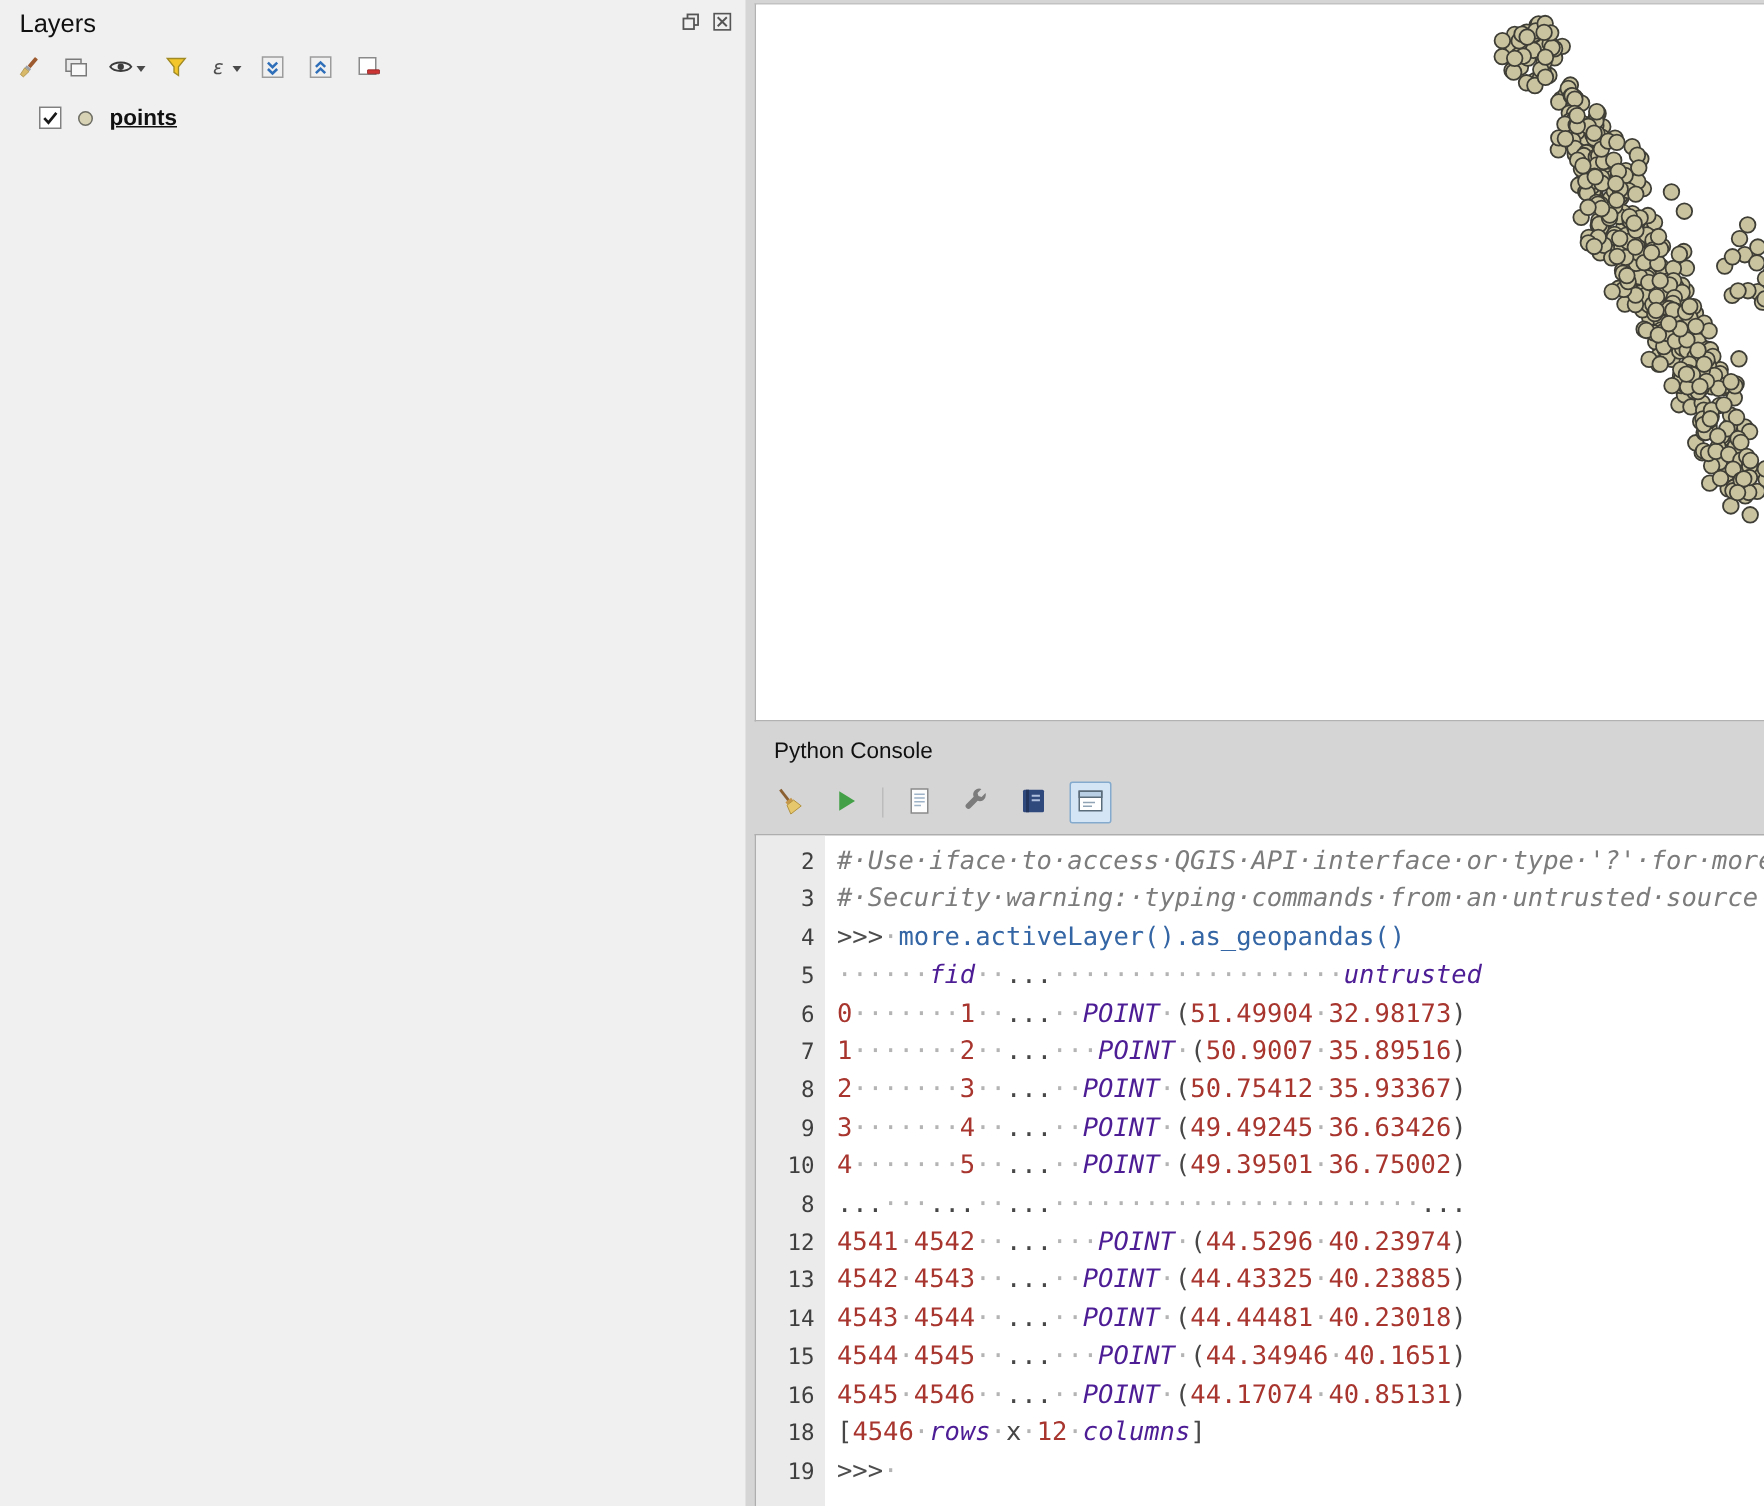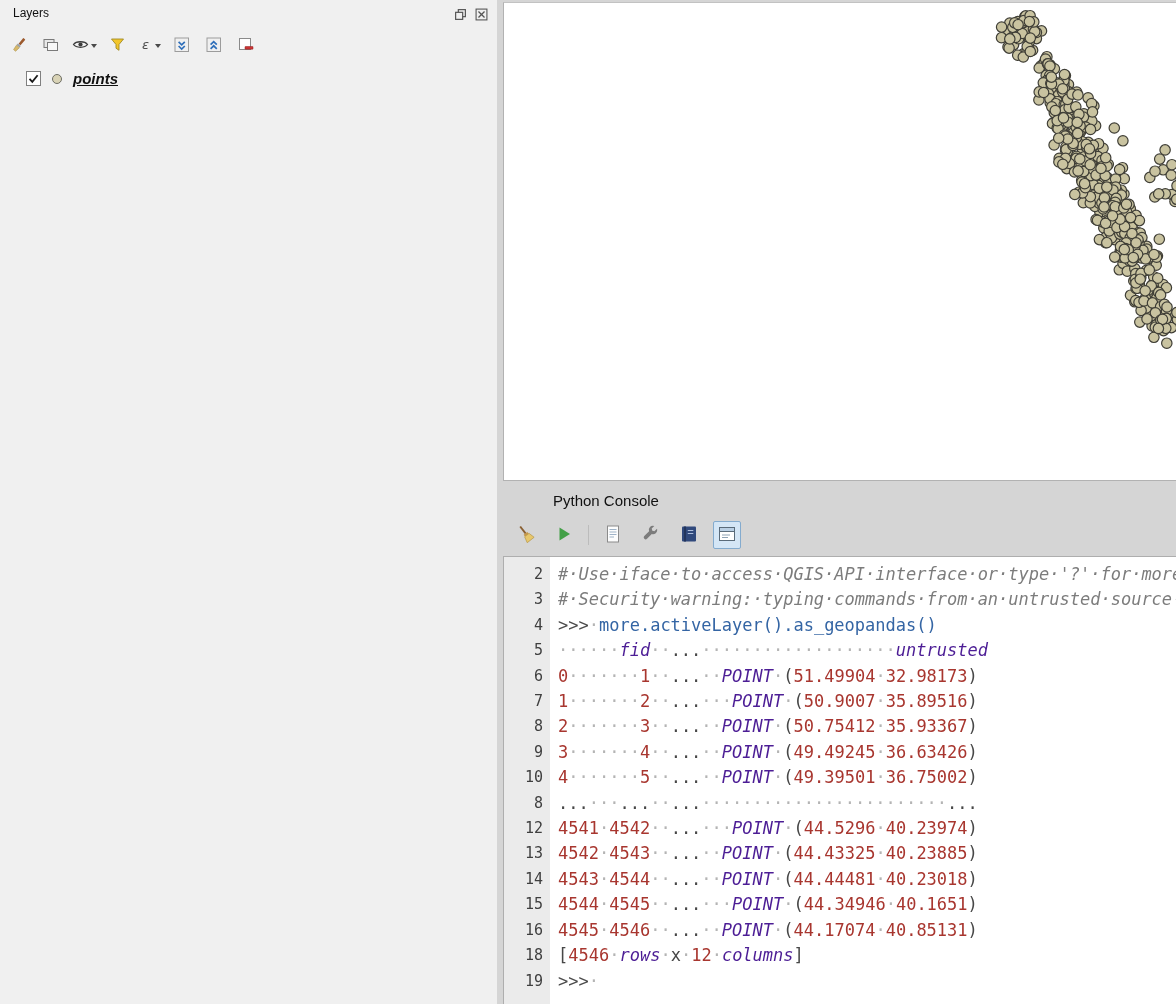--- a/index.html
+++ b/index.html
@@ -2,40 +2,40 @@
 <html><head>
 <meta charset="utf-8">
 <style>
   * { margin:0; padding:0; box-sizing:border-box; }
   html,body { width:1176px; height:1004px; overflow:hidden; }
   body { background:#d5d5d5; font-family:"Liberation Sans", sans-serif; color:#1a1a1a; position:relative; }
 
   
   .layers-panel { position:absolute; left:0; top:0; width:497px; height:1004px; background:#f0f0f0; }
   .panel-titlebar { position:relative; height:30px; }
-  .panel-title { position:absolute; left:13px; top:6px; font-size:12px; color:#111; }
+  .panel-title { position:absolute; left:13px; top:6px; font-size:17px; color:#111; }
   .titlebar-btns { position:absolute; right:8px; top:8px; display:flex; gap:5px; }
   .tb-btn { width:16px; height:16px; background:transparent; border:none; display:flex; align-items:center; justify-content:center; cursor:pointer; }
 
   .layers-toolbar { position:absolute; left:6px; top:32px; height:28px; display:flex; align-items:center; gap:6px; }
   .icon-btn { height:26px; min-width:26px; border:none; background:transparent; display:flex; align-items:center; justify-content:center; cursor:pointer; padding:0 2px; }
   .dd { width:0; height:0; border-left:3.5px solid transparent; border-right:3.5px solid transparent; border-top:4.5px solid #4a4a4a; margin-left:2px; }
 
   .layer-tree { position:absolute; left:26px; top:70px; }
-  .layer-row { display:flex; align-items:center; gap:11px; cursor:pointer;font-style:italic; }
+  .layer-row { display:flex; align-items:center; gap:11px; cursor:pointer; }
   .checkbox { width:15px; height:15px; background:#fff; border:1px solid #808080; display:flex; align-items:center; justify-content:center; }
   .point-symbol { width:10px; height:10px; border-radius:50%; background:#d9d3b6; border:1px solid #6d6d64; }
   .layer-label { font-size:15px; font-weight:bold; text-decoration:underline; color:#111; }
 
   
   .map-canvas { position:absolute; left:503px; top:2px; width:673px; height:479px; background:#ffffff; border-top:1px solid #c2c2c2; border-left:1px solid #b2b2b2; border-bottom:1px solid #b2b2b2; overflow:hidden; }
   .map-canvas svg { display:block; }
 
   
-  .console-title { position:absolute; left:516px; top:492px; font-size:15px; color:#111;margin-left:37px; }
+  .console-title { position:absolute; left:516px; top:492px; font-size:15px; color:#111; }
   .console-toolbar { position:absolute; left:512px; top:520px; height:30px; display:flex; align-items:center; gap:10px; }
   .console-toolbar .icon-btn { height:28px; min-width:28px; }
   .icon-btn.pressed { background:#d4e6f6; border:1px solid #84abce; border-radius:2px; }
   .sep { width:1px; height:20px; background:#bcbcbc; }
 
   .console-output { position:absolute; left:503px; top:556px; width:673px; height:448px; background:#fff; border-top:1px solid #aeaeae; border-left:1px solid #aeaeae; overflow:hidden; font-family:"DejaVu Sans Mono", monospace; font-size:17px; line-height:25.4px; }
   .gutter-bg { position:absolute; left:0; top:0; bottom:0; width:46px; background:#ebebeb; }
   .lines { position:relative; padding-top:5px; }
   .cline { display:flex; white-space:pre; }
   .lnum { width:46px; flex:none; text-align:right; padding-right:7px; font-size:15px; color:#3f3f3f; }

